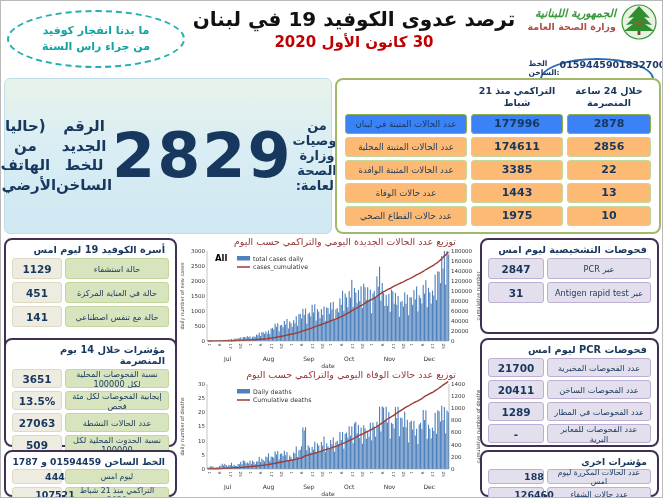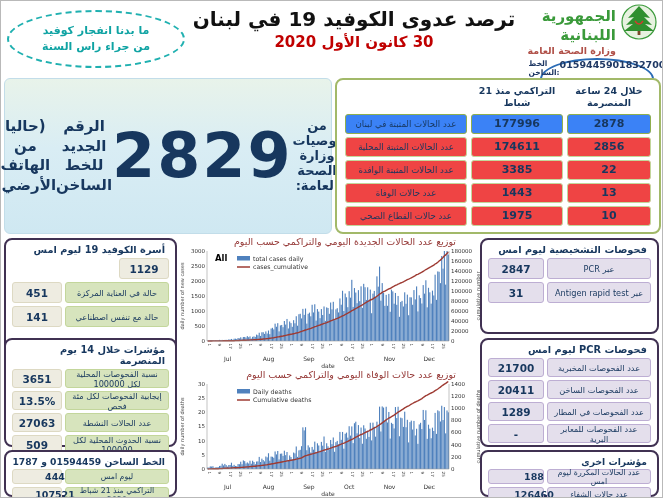--- a/index.html
+++ b/index.html
@@ -15,21 +15,21 @@
     border:2px dashed #1fb0b0; border-radius:50%;
     display:flex; flex-direction:column; align-items:center; justify-content:center;
     color:#0fa3a3; font-weight:bold; font-size:11px; text-align:center; line-height:1.45;
   }
   .title-wrap { position:absolute; left:188px; top:6px; width:330px; text-align:center; }
   .main-title { font-size:20px; font-weight:bold; color:#111; }
   .main-date  { font-size:15px; font-weight:bold; color:#c00000; margin-top:2px; }
   .logo-wrap { position:absolute; right:4px; top:2px; width:138px; }
   .logo-row { display:flex; flex-direction:row-reverse; align-items:flex-start; gap:4px; }
   .logo-text { text-align:right; line-height:1.25; padding-top:4px; flex:1; }
-  .logo-line1 { color:#3a9a3a; font-weight:bold; font-size:15px; }
+  .logo-line1 { color:#3a9a3a; font-weight:bold; font-size:11px;font-style:italic; }
   .logo-line2 { color:#b05048; font-weight:bold; font-size:9.5px; }
   .hotline-oval {
     position:absolute; right:8px; top:30px; width:114px; height:42px;
     border:2px solid #2a6bb5; border-radius:50%;
     display:flex; flex-direction:row; justify-content:center;
     color:#1f3864; line-height:1.15;margin-top:27px;
   }
   .hotline-label { font-size:7.5px; font-weight:bold; }
   .hotline-num { font-size:9.5px; font-weight:bold; }
   
@@ -47,21 +47,21 @@
   .main-table {
     position:absolute; left:334px; top:77px; width:326px; height:156px;
     background:#fff; border:2px solid #a2b969; border-radius:8px;
     padding:5px 8px 4px 8px; direction:rtl;
   }
   .mt-header { display:flex; direction:rtl; gap:4px; margin-bottom:5px; }
   .mt-h { width:84px; text-align:center; color:#17375e; font-weight:bold; font-size:9.5px; line-height:1.25; }
   .mt-h2 { width:92px; }
   .mt-row { display:flex; direction:rtl; gap:4px; margin-bottom:3px; align-items:stretch; }
   .mt-cell {
-    background:#ef4444; border:1px solid #c3d69b; border-radius:3px;
+    background:#fdba74; border:1px solid #c3d69b; border-radius:3px;
     display:flex; align-items:center; justify-content:center;
     color:#17375e; height:20px;
   }
   .mt-val { width:84px; font-weight:bold; font-size:11px; }
   .mt-cum { width:92px; font-weight:bold; font-size:11px; }
   .mt-label { flex:1; font-size:8.6px; }
   .mt-row.first .mt-cell { background:#3b82f6; border-color:#8faf4e; }
   
   .stat-box {
     position:absolute; background:#fff; border:2px solid #403152; border-radius:8px;
@@ -176,20 +176,21 @@
       <div class="mt-cell mt-cum">1975</div>
       <div class="mt-cell mt-label">عدد حالات القطاع الصحي</div>
     </div>
 
 </div>
 
 <div class="stat-box green box-l1">
   <div class="sb-title">أسرة الكوفيد 19 ليوم امس</div>
 
     <div class="sb-row">
+      <div class="sb-cell sb-label">حالة استشفاء</div>
       <div class="sb-cell sb-val">1129</div>
     </div>
 
     <div class="sb-row">
       <div class="sb-cell sb-label">حالة في العناية المركزة</div>
       <div class="sb-cell sb-val">451</div>
     </div>
 
     <div class="sb-row">
       <div class="sb-cell sb-label">حالة مع تنفس اصطناعي</div>

